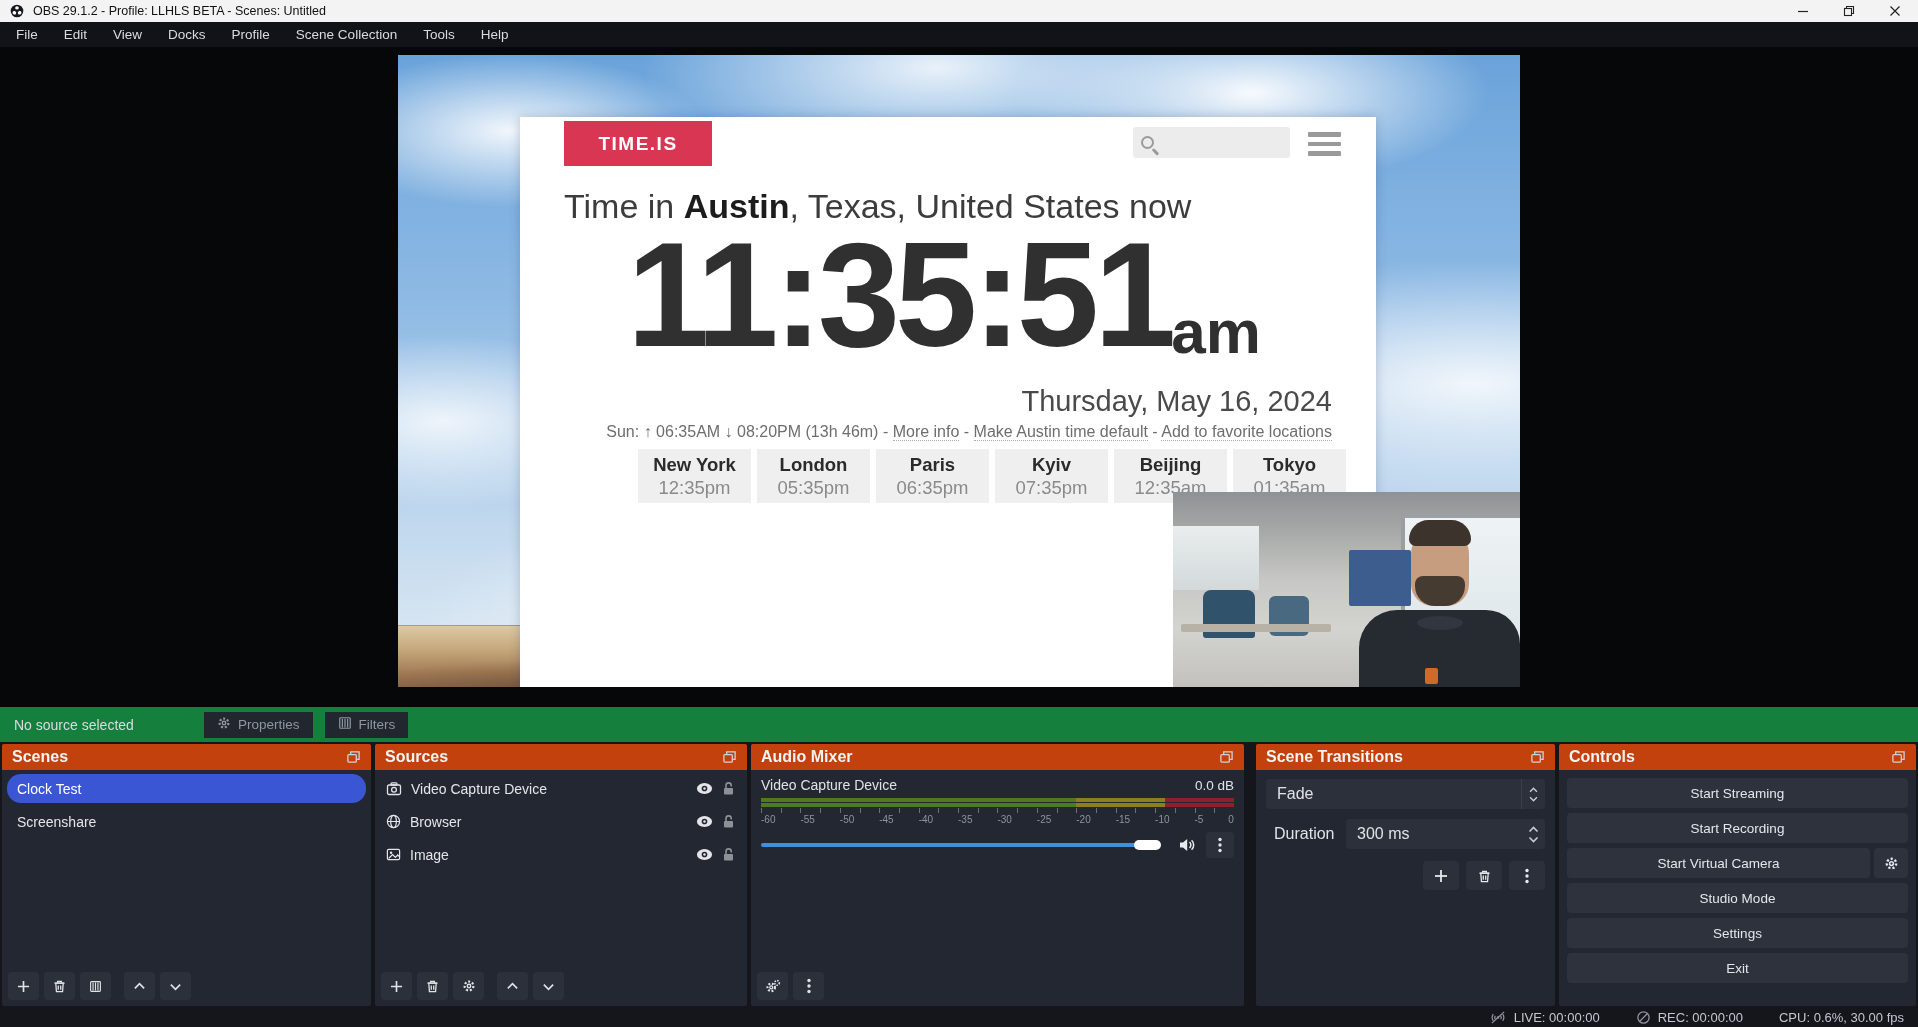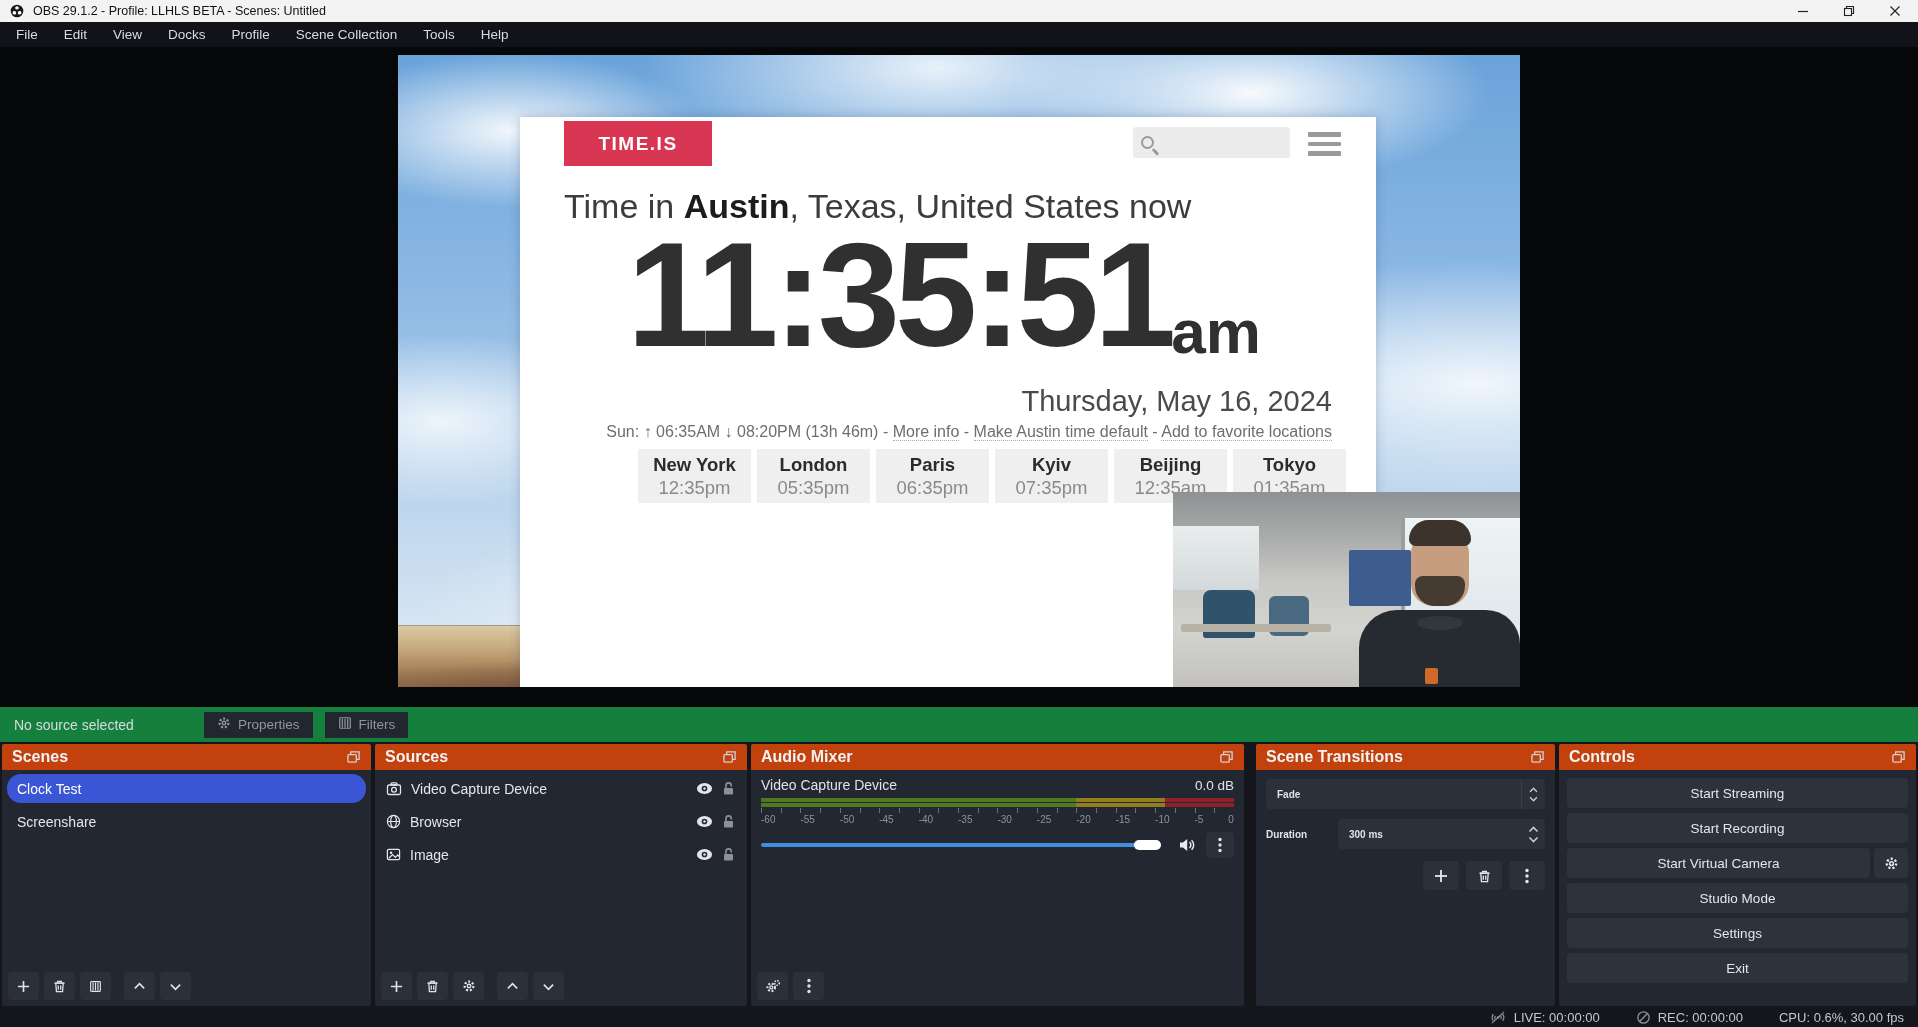--- a/index.html
+++ b/index.html
@@ -129,27 +129,27 @@
   .mx-ticks { display:flex; justify-content:space-between; color:#8d939c; font-size:10px; margin-top:1px; }
   .mx-slider-row { margin-top:7px; display:flex; align-items:center; }
   .mx-track { position:relative; flex:1; height:18px; }
   .mx-fill { position:absolute; left:0; top:7px; height:4px; width:93%; background:#3f8ee0; border-radius:2px; }
   .mx-handle { position:absolute; left:calc(93% - 4px); top:4px; width:27px; height:10px; background:#fff; border-radius:5px; }
   .mx-spk { margin-left:12px; color:#e8eaee; display:flex; }
   .mx-dots { margin-left:10px; width:28px; height:26px; background:#2c303a; border-radius:4px;
     display:flex; align-items:center; justify-content:center; color:#dfe2e7; }
 
   
-  .tr-body { padding:9px 10px 0 10px; color:#dfe2e7; font-size:10px;font-weight:bold; }
+  .tr-body { padding:9px 10px 0 10px; color:#dfe2e7; font-size:16px; }
   .tr-select { height:30px; background:#2c303a; border-radius:4px; display:flex; align-items:center; }
   .tr-select .val { padding-left:11px; flex:1; }
   .chev-col { width:24px; height:100%; border-left:1px solid #3a3f4b; display:flex; flex-direction:column;
     align-items:center; justify-content:center; gap:3px; color:#c9cdd5; }
   .tr-dur-row { display:flex; align-items:center; margin-top:10px; }
-  .tr-dur-label { width:62px; }
+  .tr-dur-label { width:62px;margin-left:8px; }
   .tr-spin { flex:1; height:30px; background:#2c303a; border-radius:4px; margin-left:10px;
     display:flex; align-items:center; }
   .tr-spin .val { padding-left:11px; flex:1; }
   .tr-btn-row { display:flex; justify-content:flex-end; gap:7px; margin-top:12px; }
   .tr-btn { width:36px; height:29px; background:#2c303a; border-radius:4px;
     display:flex; align-items:center; justify-content:center; color:#e6e8ec; }
 
   
   .ctl-body { padding:8px 8px 0 8px; display:flex; flex-direction:column; gap:5px; }
   .ctl-btn { height:30px; background:#2d323c; border-radius:4px; color:#e3e6ec; font-size:13.5px;

